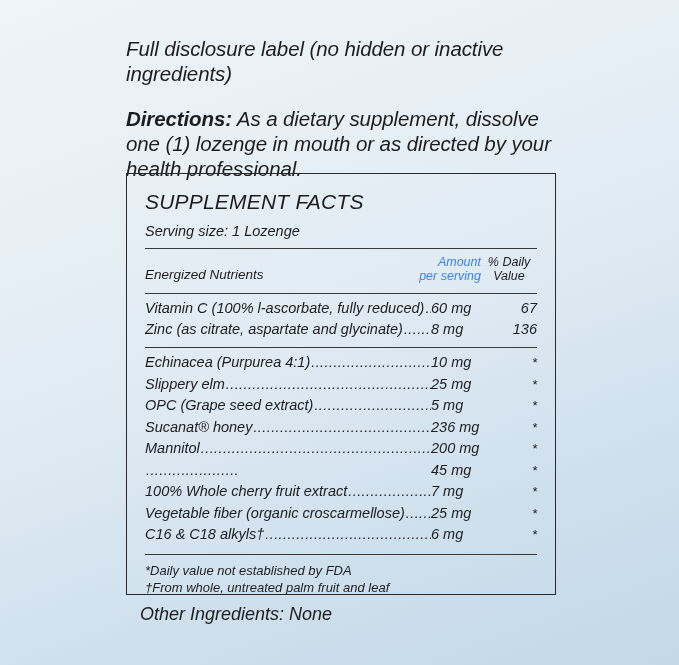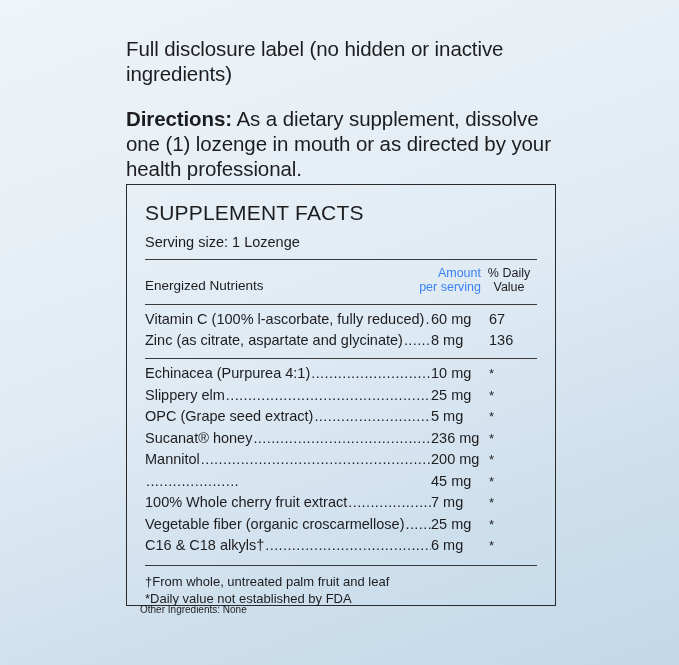--- a/index.html
+++ b/index.html
@@ -12,20 +12,21 @@
     font-family: "Liberation Sans", sans-serif;
     color: #1a1a1a;
     background: linear-gradient(160deg, #eef4f8 0%, #e8f0f6 25%, #dfeaf3 50%, #cfe0ed 75%, #c3d8e8 100%);
     overflow: hidden;
   }
   .page {
     position: relative;
     width: 581px;
     height: 665px;
     box-sizing: border-box;
+    font-style: italic;
   }
   .intro {
     position: absolute;
     left: 126px;
     top: 36px;
     width: 430px;
   }
   .intro p {
     margin: 0;
     font-size: 20.5px;
@@ -39,21 +40,21 @@
   .intro .directions {
     margin-top: 20px;
   }
   .intro .directions b {
     font-weight: bold;
   }
 
   .facts-box {
     position: absolute;
     left: 126px;
-    top: 184px;
+    top: 173px;
     width: 430px;
     height: 422px;
     border: 1.5px solid #2a2a2a;
     background: transparent;
     box-sizing: border-box;
   }
   .facts-inner {
     padding: 16px 18px 0 18px;
   }
   .facts-title {
@@ -125,21 +126,21 @@
   }
   .n-amt {
     flex: 0 0 auto;
     width: 58px;
     text-align: left;
     white-space: nowrap;
   }
   .n-dv {
     flex: 0 0 auto;
     width: 48px;
-    text-align: left;
+    text-align: right;
     white-space: nowrap;
   }
   .n-dv.star {
     font-size: 13px;
   }
   .group-a {
     padding-top: 4px;
     padding-bottom: 3px;
   }
   .group-b {
@@ -149,21 +150,21 @@
   .footnotes {
     padding-top: 7px;
     font-size: 13px;
     line-height: 17.5px;
     color: #1d1d1f;
   }
   .other-ing {
     position: absolute;
     left: 140px;
     top: 604px;
-    font-size: 10px;
+    font-size: 18px;
     color: #1d1d1f;
   }
 </style>
 </head>
 <body>
 
 <div class="page">
 
   <div class="intro">
     <p class="disclosure">Full disclosure label (no hidden or inactive ingredients)</p>
@@ -260,21 +261,21 @@
           <span class="n-name">C16 &amp; C18 alkyls†</span>
           <span class="n-dots">..............................................</span>
           <span class="n-amt">6  mg</span>
           <span class="n-dv star">*</span>
         </div>
       </div>
 
       <div class="rule-med"></div>
 
       <div class="footnotes">
+        <div>*Daily value not established by FDA</div>
         <div>†From whole, untreated palm fruit and leaf</div>
-        <div>*Daily value not established by FDA</div>
       </div>
     </div>
   </div>
 
   <div class="other-ing">Other Ingredients: None</div>
 
 </div>
 
 </body></html>

